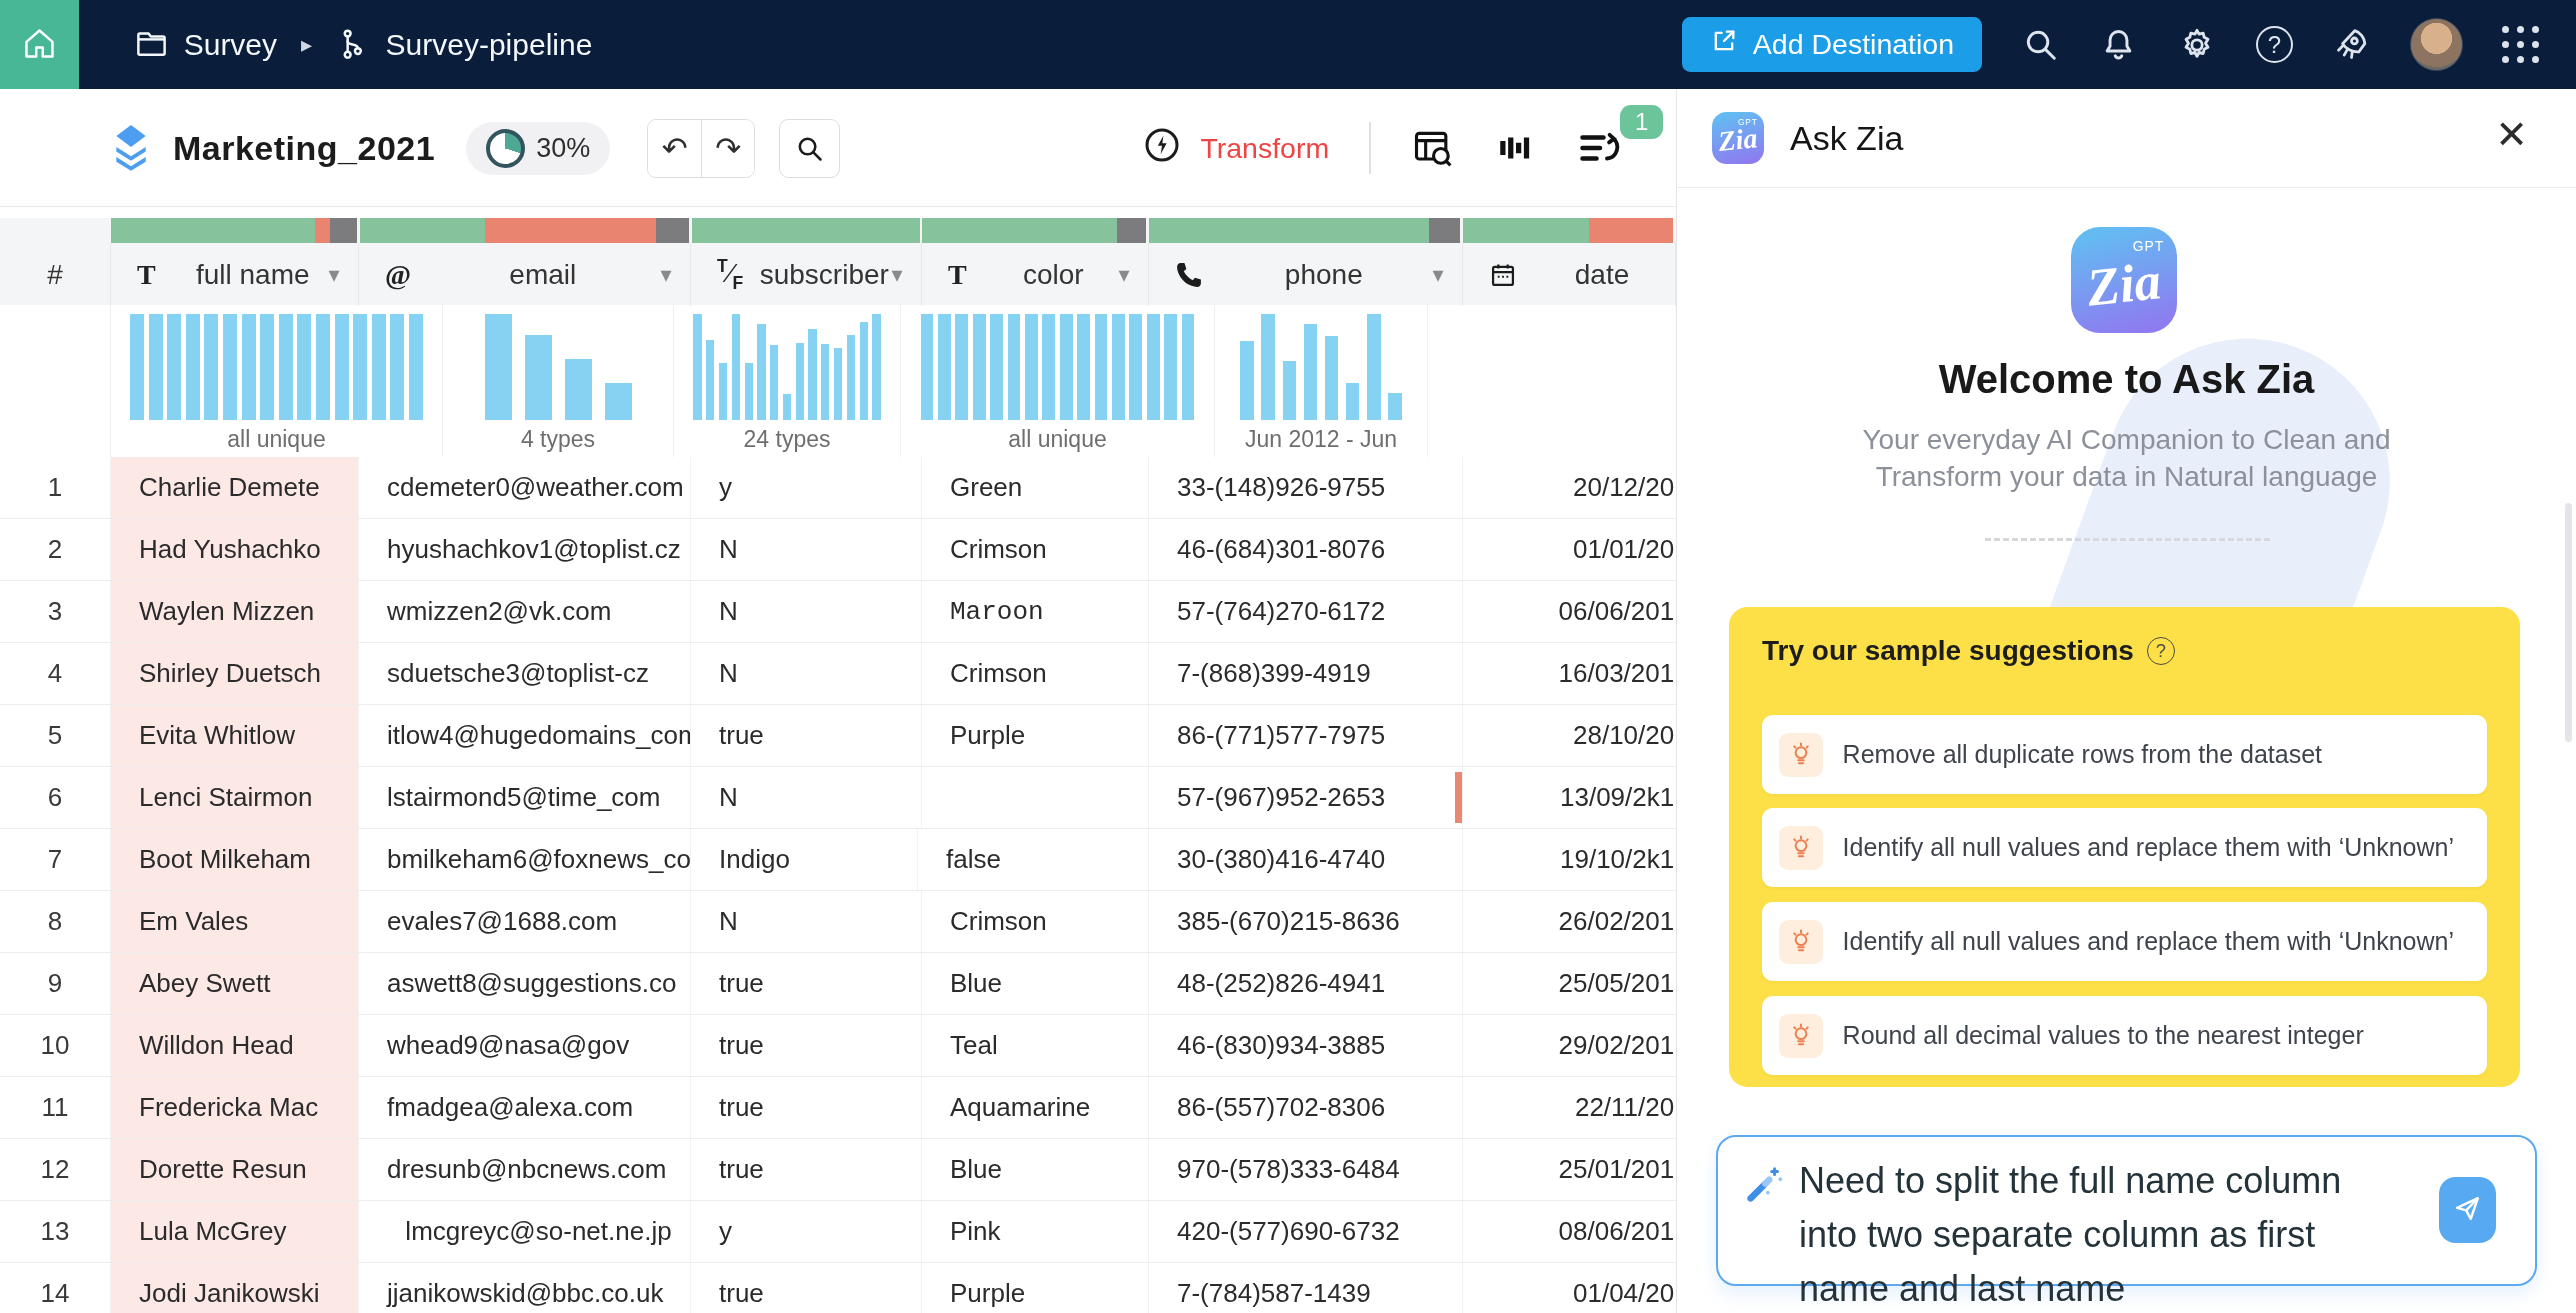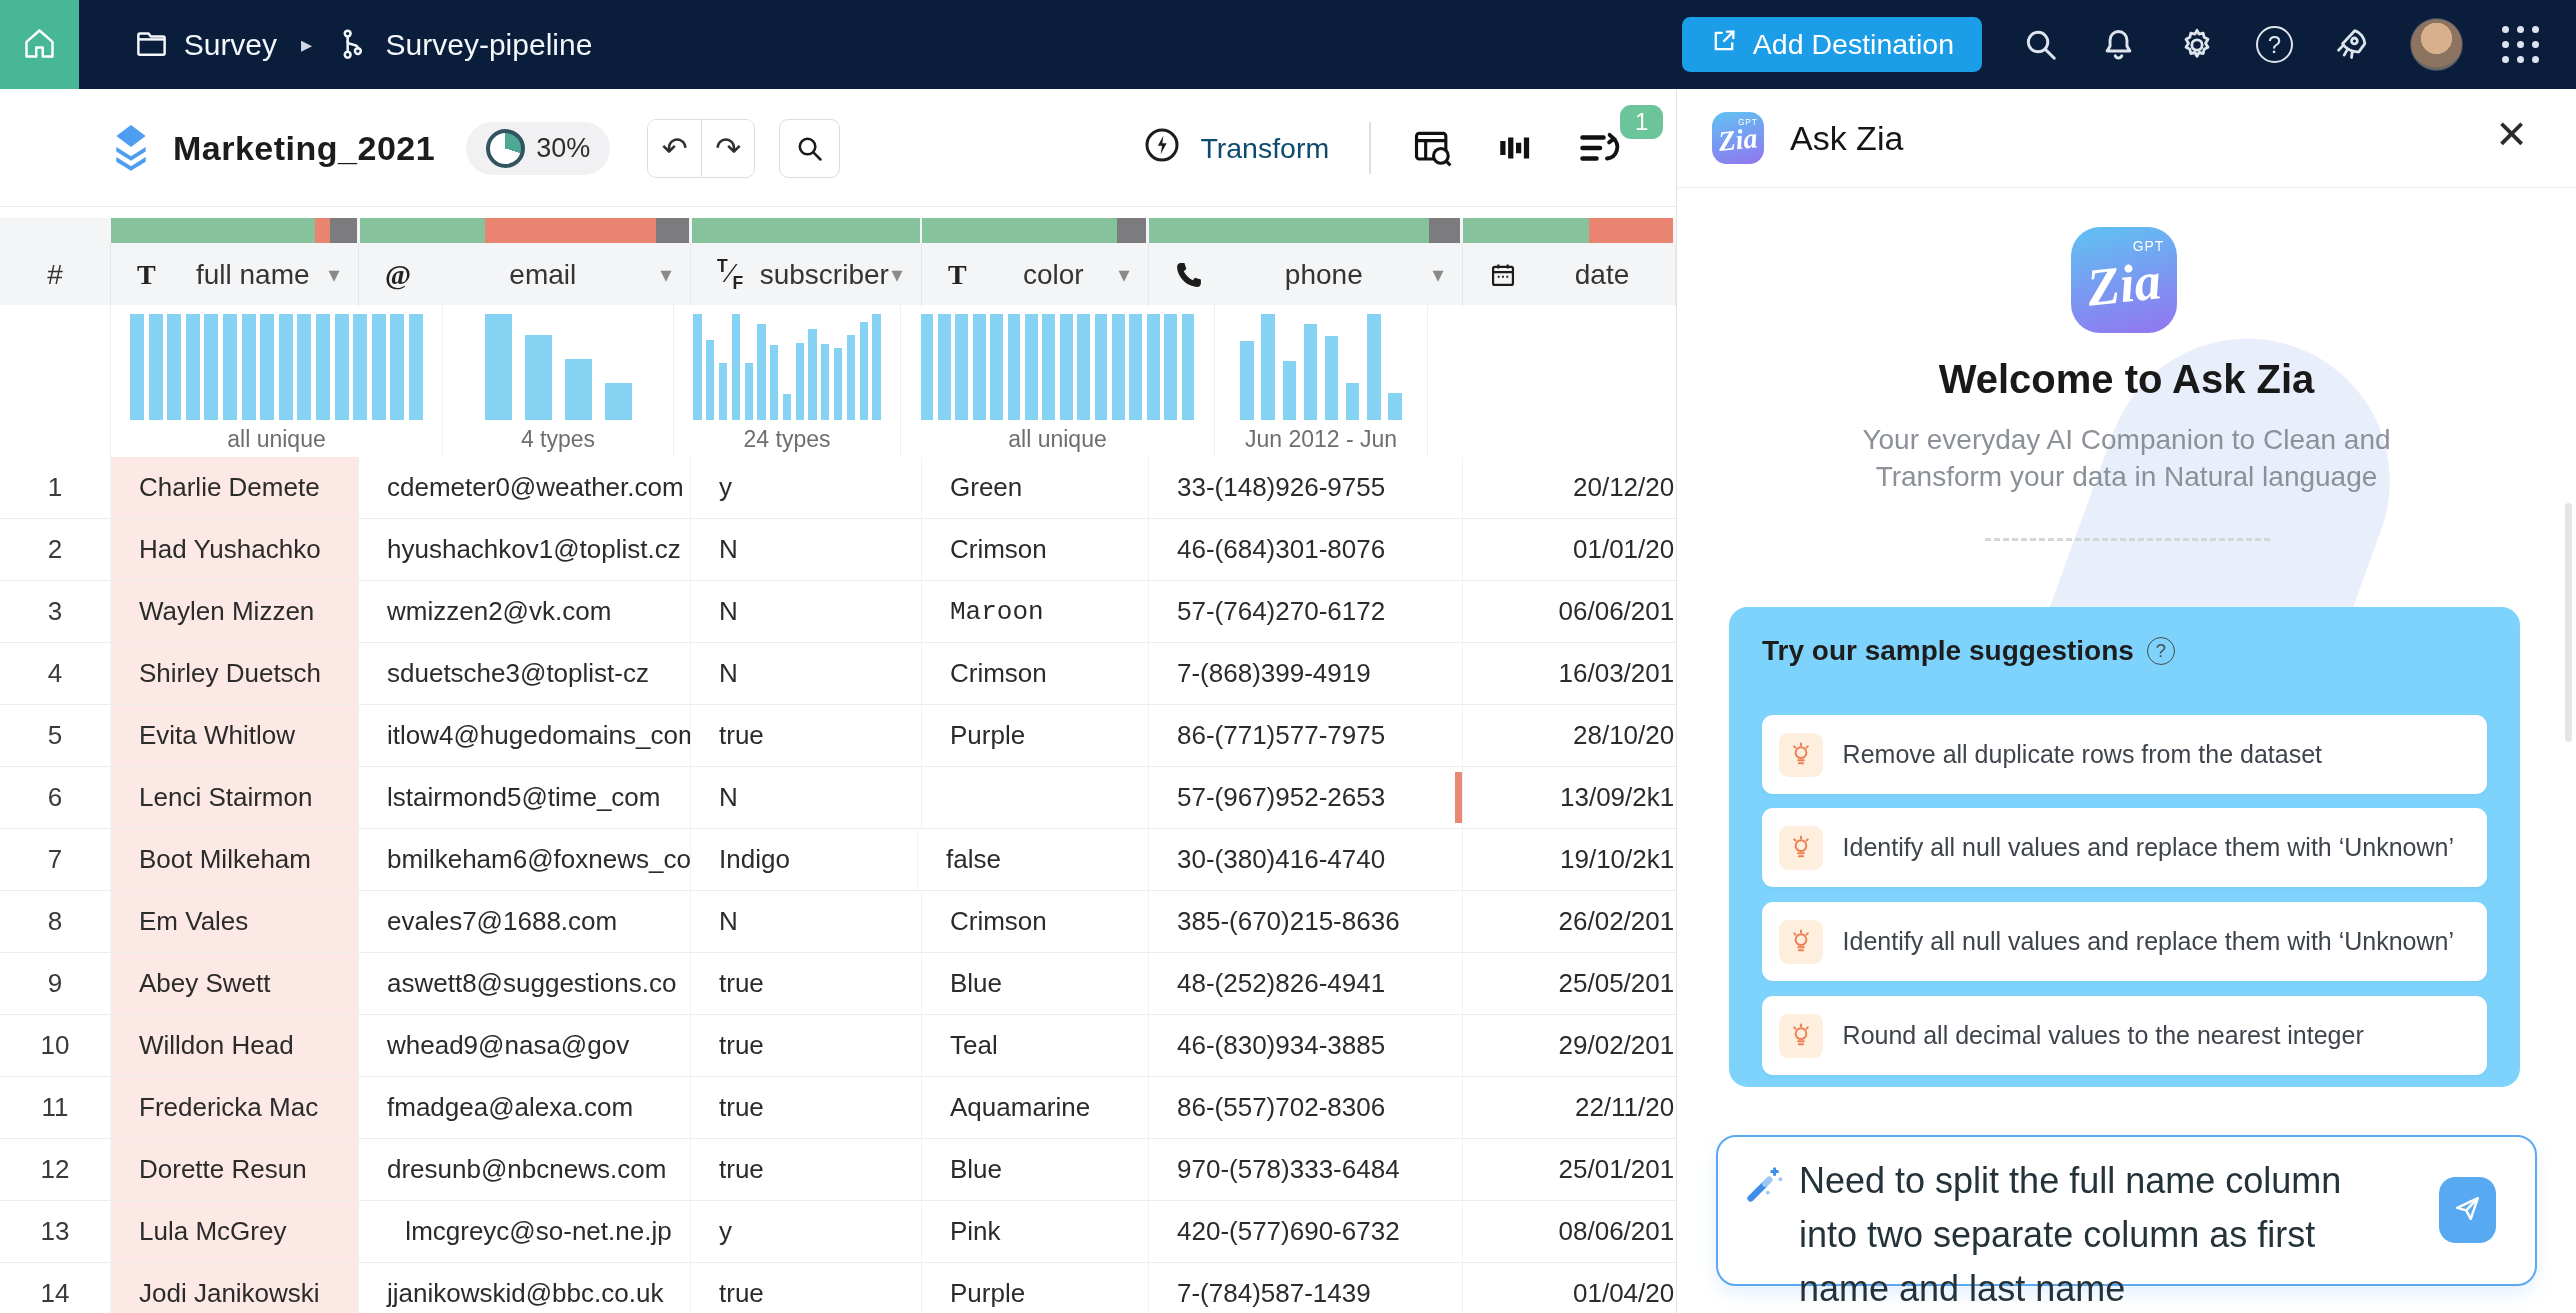--- a/index.html
+++ b/index.html
@@ -26,21 +26,21 @@
   .tool-left { position:absolute; left:109px; top:0; height:118px; display:flex; align-items:center; }
   .ds-title { font-size:34px; color:#1c1c1c; font-weight:700; margin-left:20px; letter-spacing:0.5px; }
   .pill { display:flex; align-items:center; gap:11px; background:#f1f1f3; border-radius:28px; height:53px; padding:0 20px; margin-left:31px; cursor:pointer; }
   .pie { width:39px; height:39px; border-radius:50%; border:4.6px solid #32545f; background:conic-gradient(#4fa893 0deg 108deg, #ffffff 108deg 360deg); }
   .pill .pct { font-size:27px; color:#2e2e2e; }
   .undo-grp { display:flex; margin-left:37px; border:1.8px solid #d9dde2; border-radius:9.2px; height:59px; overflow:hidden; }
   .undo-grp .u { width:53px; display:flex; align-items:center; justify-content:center; font-size:31px; color:#2f2f2f; cursor:pointer; background:#fff; }
   .undo-grp .u + .u { border-left:1.8px solid #d9dde2; }
   .srch-btn { margin-left:24px; width:61px; height:59px; border:1.8px solid #d9dde2; border-radius:9.2px; display:flex; align-items:center; justify-content:center; cursor:pointer; background:#fff; }
   .tool-right { position:absolute; right:953px; top:0; height:118px; display:flex; align-items:center; gap:40px; }
-  .transform-btn { display:flex; align-items:center; gap:18px; font-size:28.5px; color:#0c4a6e; cursor:pointer; }
+  .transform-btn { display:flex; align-items:center; gap:18px; font-size:28.5px; color:#ef4444; cursor:pointer; }
   .vdiv { width:1.8px; height:52px; background:#e0e0e2; }
   .t-ic { cursor:pointer; display:flex; align-items:center; }
   .steps-wrap { position:relative; }
   .badge { position:absolute; top:-22px; right:-40px; background:#6cc49b; color:#fff; font-size:24px; border-radius:11px; padding:2.8px 14.7px; }
 
   
   .grid { position:absolute; left:0; top:207px; width:1676px; height:1107px; background:#fff; overflow:hidden; }
   .head-band { position:absolute; left:0; top:11px; width:1676px; height:87px; background:#f4f5f6; }
   .q-row { position:absolute; left:111px; top:11px; height:25px; display:flex; }
   .qbar { height:25px; display:flex; overflow:hidden; margin-right:2.8px; }
@@ -77,21 +77,21 @@
   .zl-sm .z { font-size:28px; } .zl-sm .gpt { font-size:8.3px; }
   .zia-title { font-size:34px; color:#151515; margin-left:26px; }
   .zia-close { position:absolute; right:48px; top:26px; font-size:39px; color:#2c2c2c; font-weight:300; cursor:pointer; line-height:1; }
   .zia-body { position:absolute; left:0; top:101px; width:100%; height:1123px; overflow:hidden; }
   .wmark { position:absolute; left:368px; top:138px; width:285px; height:635px; background:#e9eefb; border-radius:156px; transform:rotate(20deg); }
   .zl-big { position:absolute; left:394px; top:37px; width:106px; height:106px; border-radius:29px; }
   .zl-big .z { font-size:53px; } .zl-big .gpt { font-size:14px; }
   .welcome-t { position:absolute; left:0; top:167px; width:100%; text-align:center; font-size:40px; font-weight:700; color:#191919; }
   .welcome-s { position:absolute; left:155px; top:232px; width:589px; text-align:center; font-size:28px; color:#8b9099; line-height:1.32; }
   .dash { position:absolute; left:308px; top:348px; width:285px; border-top:3.7px dashed #d7d7d9; }
-  .sugg-card { position:absolute; left:52px; top:417px; width:791px; height:480px; background:#7dd3fc; border-radius:18.4px; }
+  .sugg-card { position:absolute; left:52px; top:417px; width:791px; height:480px; background:#fde047; border-radius:18.4px; }
   .sugg-title { position:absolute; left:33px; top:28px; font-size:28px; font-weight:700; color:#1d1d1d; display:flex; align-items:center; gap:13px; }
   .qcirc { width:28px; height:28px; border:1.8px solid #4a4a4a; border-radius:50%; font-size:18.4px; font-weight:400; display:flex; align-items:center; justify-content:center; color:#4a4a4a; }
   .sugg-item { position:absolute; left:33px; width:725px; height:79px; background:#fff; border-radius:11px; display:flex; align-items:center; cursor:pointer; box-shadow:0 1.8px 3.7px rgba(0,0,0,.03); }
   .bulb-box { width:44px; height:44px; border-radius:9.2px; background:#fdeedd; margin-left:16.6px; display:flex; align-items:center; justify-content:center; flex:0 0 auto; }
   .sugg-item .txt { margin-left:20px; font-size:25px; color:#3f444c; white-space:nowrap; overflow:hidden; }
   .ask-box { position:absolute; left:39px; top:945px; width:821px; height:151px; background:#fff; border:2.8px solid #5ca9f1; border-radius:20px; box-shadow:0 7.4px 16.6px rgba(90,160,240,.15); }
   .wand { position:absolute; left:24px; top:24px; }
   .ask-text { position:absolute; left:81px; top:16.6px; width:598px; font-size:36px; color:#24323a; line-height:1.5; }
   .send-btn { position:absolute; right:39px; top:40px; width:57px; height:66px; background:#57a9f1; border-radius:16.6px; display:flex; align-items:center; justify-content:center; cursor:pointer; }
   .scroll-thumb { position:absolute; right:3.7px; top:313px; width:7.4px; height:239px; background:#e3e5e8; border-radius:3.7px; }

